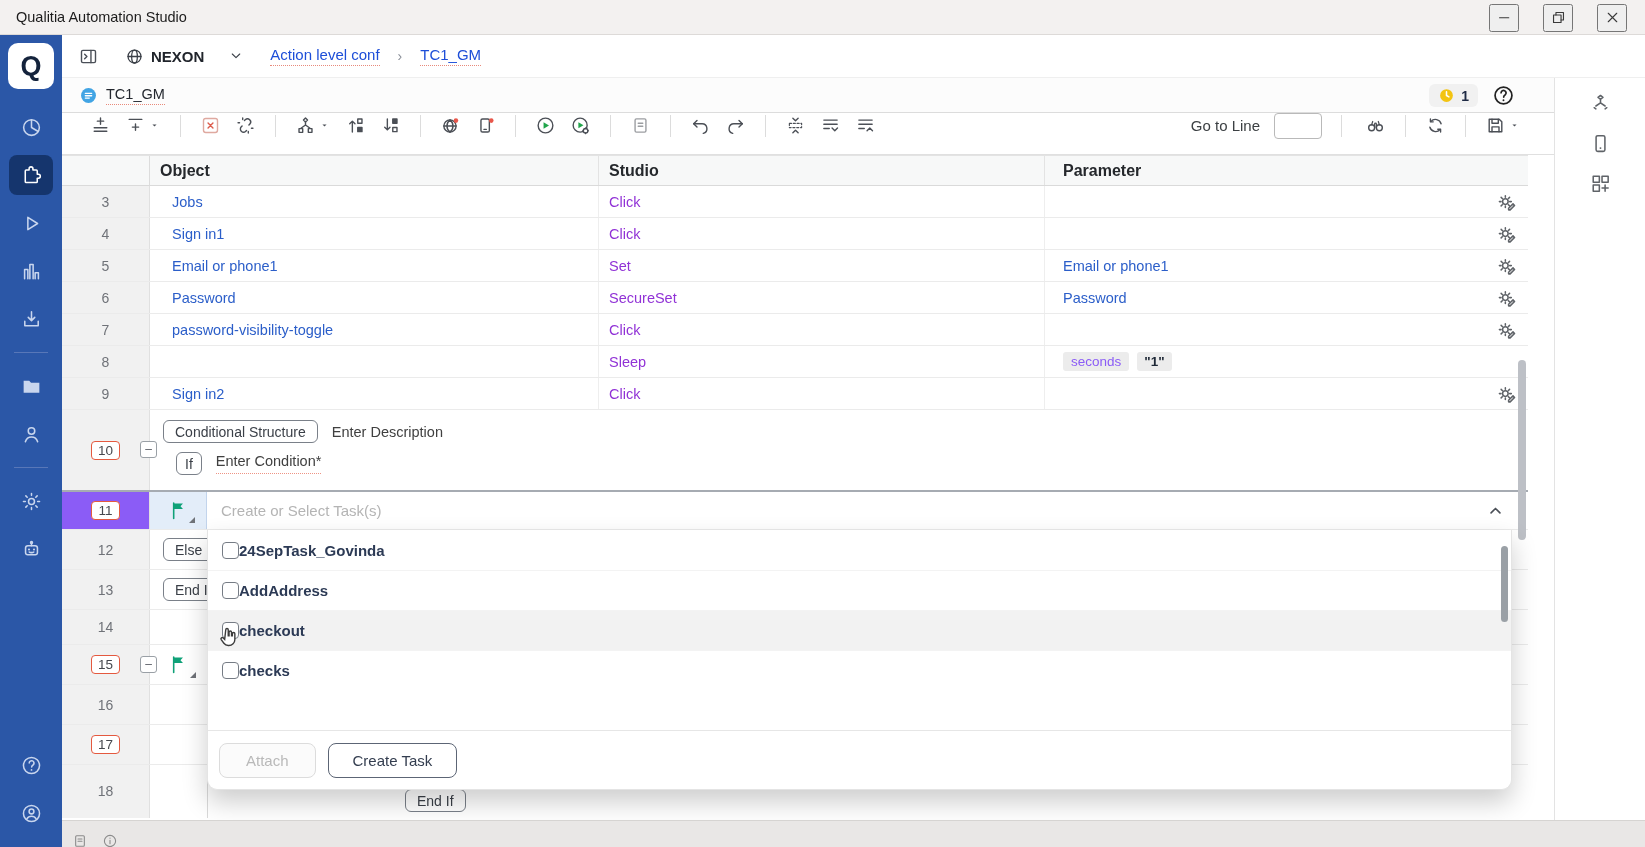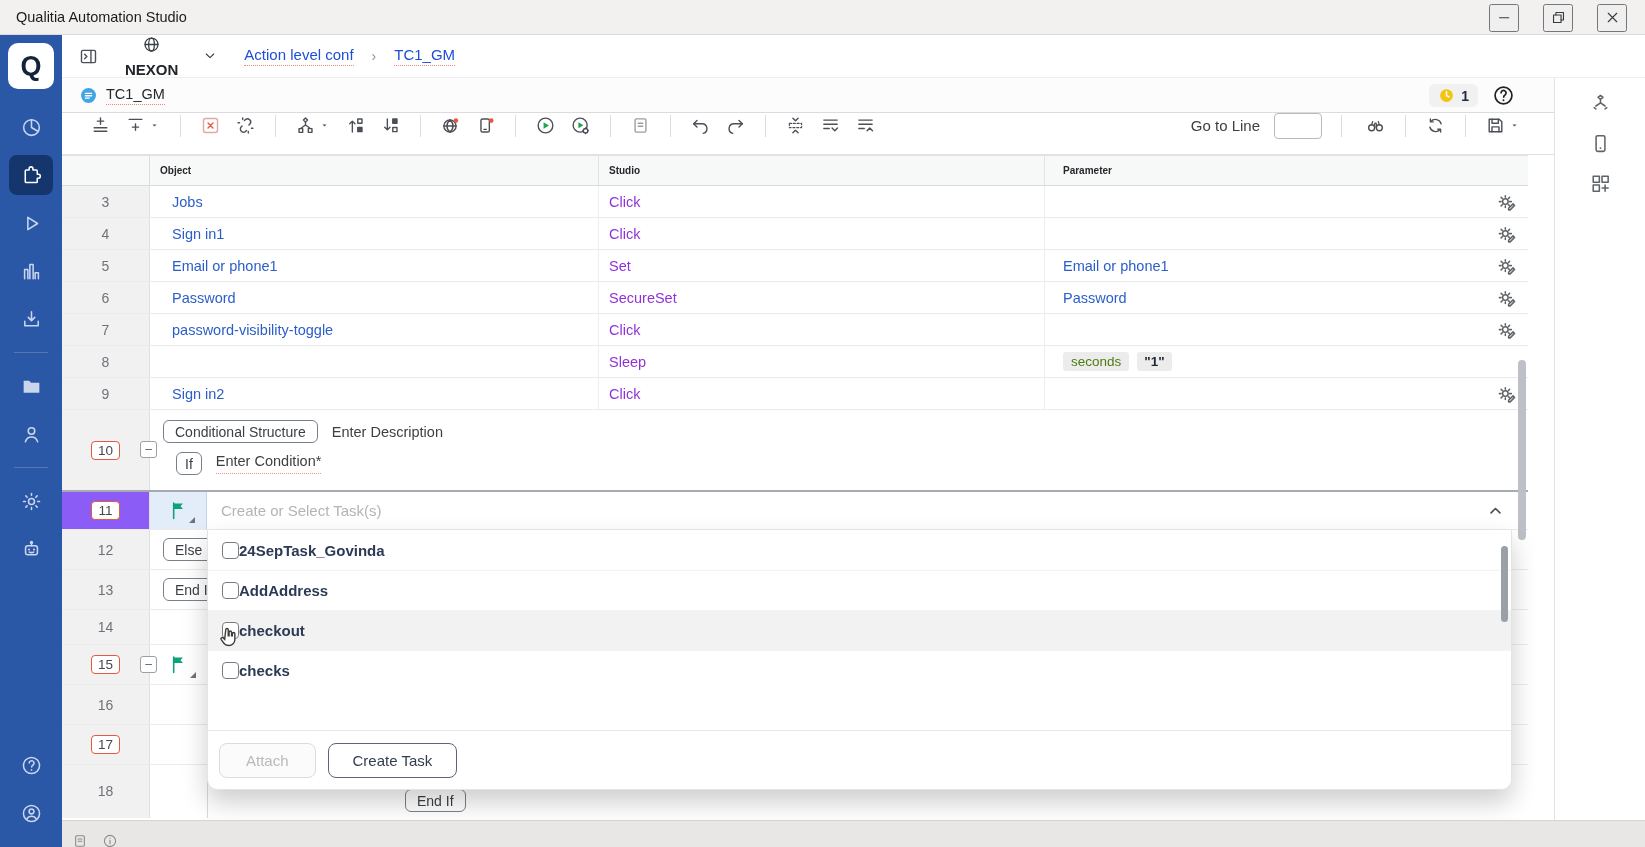--- a/index.html
+++ b/index.html
@@ -32,21 +32,21 @@
   .sbtn .ico { width:23px; height:23px; }
   .sbtn.active { background:#15356d; color:#ffffff; }
   .sdiv { width:34px; height:1px; background:#5877b8; margin:9px 0; }
   .sspacer { flex:1; }
 
   .main { position:absolute; left:62px; top:0; width:1583px; height:812px; background:#fff; }
 
   
   .crumbbar { height:43px; display:flex; align-items:center; border-bottom:1px solid #efefef; padding-left:12px; gap:10px; }
   .crumbbar .ico { color:#4a4f57; }
-  .crumb-project { display:flex; align-items:center; gap:7px; margin-left:12px;flex-direction:column; }
+  .crumb-project { display:flex; align-items:center; gap:7px; margin-left:12px; }
   .crumb-project .name { font-size:15px; font-weight:700; color:#20242b; }
   .crumb-sep-gap { width:6px; }
   .crumb-link { font-size:15px; font-weight:500; color:#1d4ed8; border-bottom:1.5px dotted #e88a7b; padding-bottom:2px; }
   .crumb-gt { color:#8a8f98; font-size:14px; margin:0 8px; }
 
   
   .tabbar { height:35px; background:#fcfcfc; border-bottom:1px solid #dcdcdc; display:flex; align-items:center; position:relative; }
   .tab { display:flex; align-items:center; gap:8px; padding:0 14px 0 17px; height:100%; }
   .tab-label { font-size:14.5px; font-weight:500; color:#23272e; border-bottom:1.5px dotted #e88a7b; padding-bottom:2px; }
   .tab-right { position:absolute; right:130px; top:0; height:35px; display:flex; align-items:center; gap:14px; }
@@ -63,38 +63,38 @@
   .tbtn .ico { width:21px; height:21px; }
   .tdiv { width:1px; height:22px; background:#dcdcdc; margin:0 9px; }
   .toolbar-right { margin-left:auto; display:flex; align-items:center; gap:10px; }
   .goto-label { font-size:15px; color:#3c4043; margin-right:4px; }
   .goto-input { width:48px; height:26px; border:1px solid #b9b9b9; border-radius:4px; background:#fff; padding:0 6px; font-size:13px; }
 
   
   .grid { position:relative; width:1466px; }
   .ghead { height:31px; background:#f7f8f8; border-top:1px solid #e3e3e3; border-bottom:1px solid #dadada; display:flex; }
   .ghead .hgut { width:88px; border-right:1px solid #dcdcdc; }
-  .ghead .hcol { font-size:10px; font-weight:700; color:#25282c; display:flex; align-items:center; }
+  .ghead .hcol { font-size:16px; font-weight:700; color:#25282c; display:flex; align-items:center; }
   .hc-obj { width:448px; padding-left:10px; }
   .hc-act { width:446px; padding-left:10px; border-left:1px solid #e3e3e3; }
   .hc-par { flex:1; padding-left:18px; border-left:1px solid #e3e3e3; }
 
   .row { position:relative; display:flex; border-bottom:1px solid #ebebeb; background:#fff; }
   .gut { width:88px; flex:none; background:#f1f1f1; border-right:1px solid #e0e0e0;
     display:flex; align-items:center; justify-content:center; }
   .num { font-size:14px; color:#6f7278; }
   .numbadge { font-size:13.5px; color:#45484e; border:1.6px solid #e4593f; border-radius:4px;
     padding:0px 6px; line-height:17px; background:#fff; }
   .cell { display:flex; align-items:center; font-size:14.5px; }
   .c-obj { width:448px; padding-left:22px; }
   .c-act { width:446px; padding-left:10px; border-left:1px solid #eeeeee; }
   .c-par { flex:1; padding-left:18px; border-left:1px solid #eeeeee; position:relative; }
   .objtext, .partext { color:#2b5ec9; font-weight:500; }
   .acttext { color:#9132d6; font-weight:500; }
-  .pchip { background:#ececec; border-radius:3px; padding:2px 8px; font-size:13.5px; color:#4d7c0f; }
+  .pchip { background:#ececec; border-radius:3px; padding:2px 8px; font-size:13.5px; color:#8b5cf6; }
   .pval { background:#ececec; border-radius:3px; padding:2px 7px; font-size:13.5px; color:#1f2937; font-weight:600; margin-left:8px; }
   .gearbtn { position:absolute; right:10px; top:50%; transform:translateY(-50%);
     border:none; background:none; color:#5f6368; display:flex; }
   .gearbtn .ico { width:23px; height:23px; }
 
   .chip { display:inline-block; border:1.4px solid #7a8089; border-radius:6px; background:#fff;
     font-size:14px; font-weight:500; color:#3a3f47; padding:2.5px 11px; white-space:nowrap; }
   .ph { color:#404040; font-size:14.5px; }
   .ph.ul-red { border-bottom:1.5px dotted #ee9384; padding-bottom:4px; }
 

